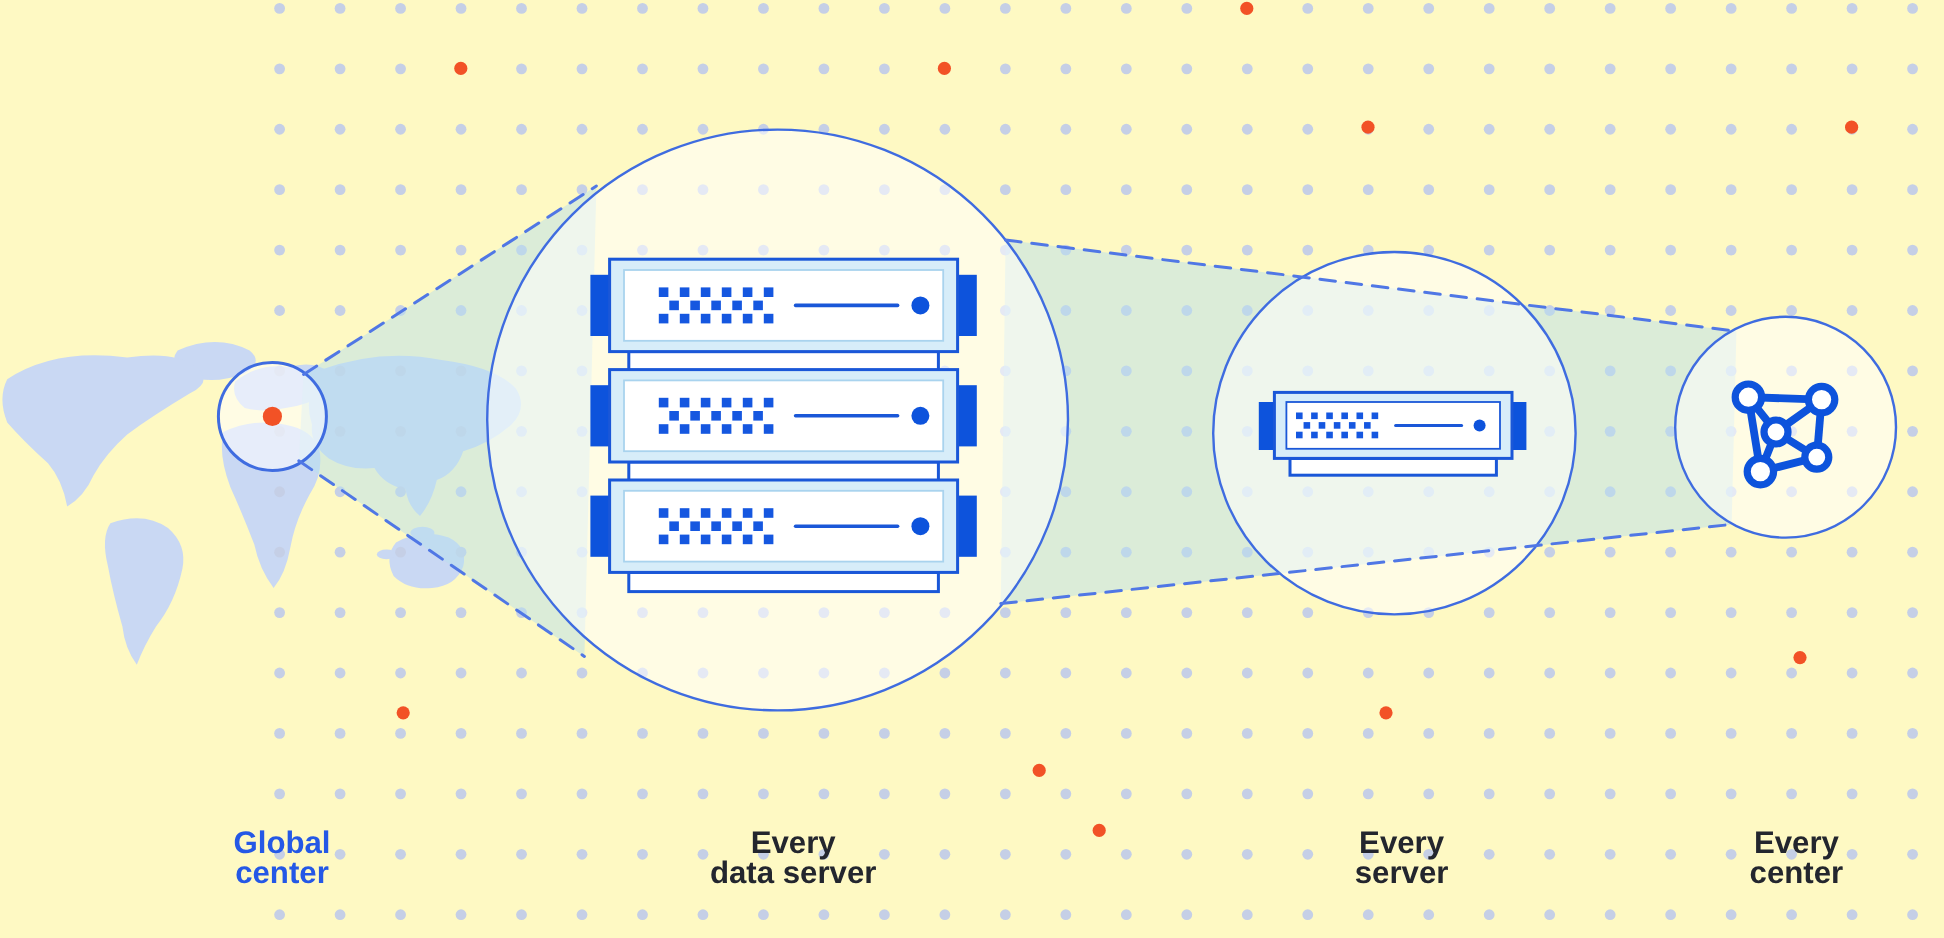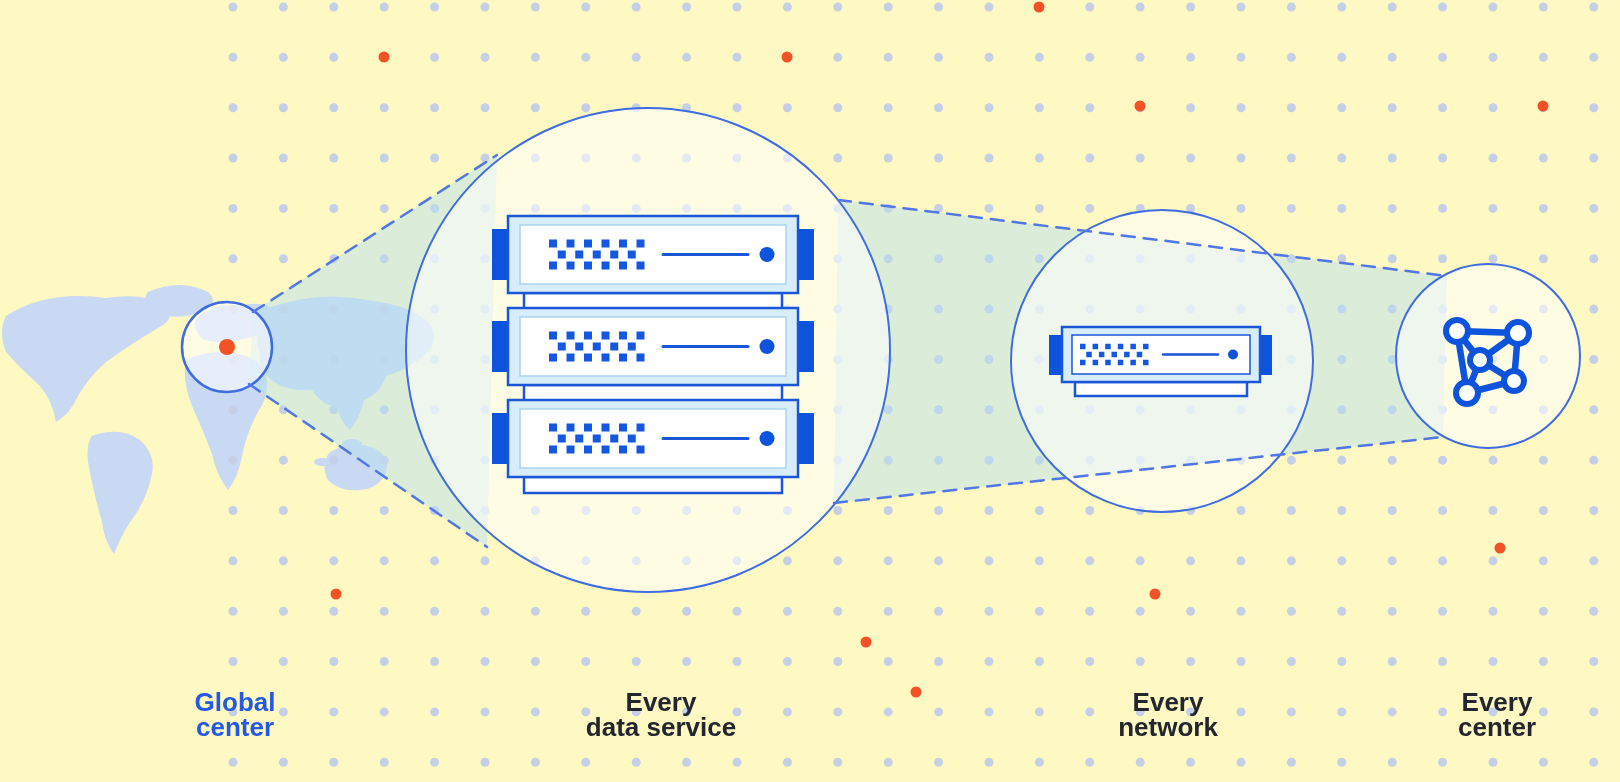--- a/index.html
+++ b/index.html
@@ -657,23 +657,23 @@
       <circle class="mesh-node" cx="1514" cy="381" r="10"></circle>
     </g>
   </svg>
 
   <div class="caption blue" style="left:235px;top:690px;">
     <div>Global</div>
     <div>center</div>
   </div>
   <div class="caption dark" style="left:661px;top:690px;">
     <div>Every</div>
-    <div>data service</div>
+    <div>data server</div>
   </div>
   <div class="caption dark" style="left:1168px;top:690px;">
     <div>Every</div>
-    <div>network</div>
+    <div>server</div>
   </div>
   <div class="caption dark" style="left:1497px;top:690px;">
     <div>Every</div>
     <div>center</div>
   </div>
 </div>
 
 </body></html>

